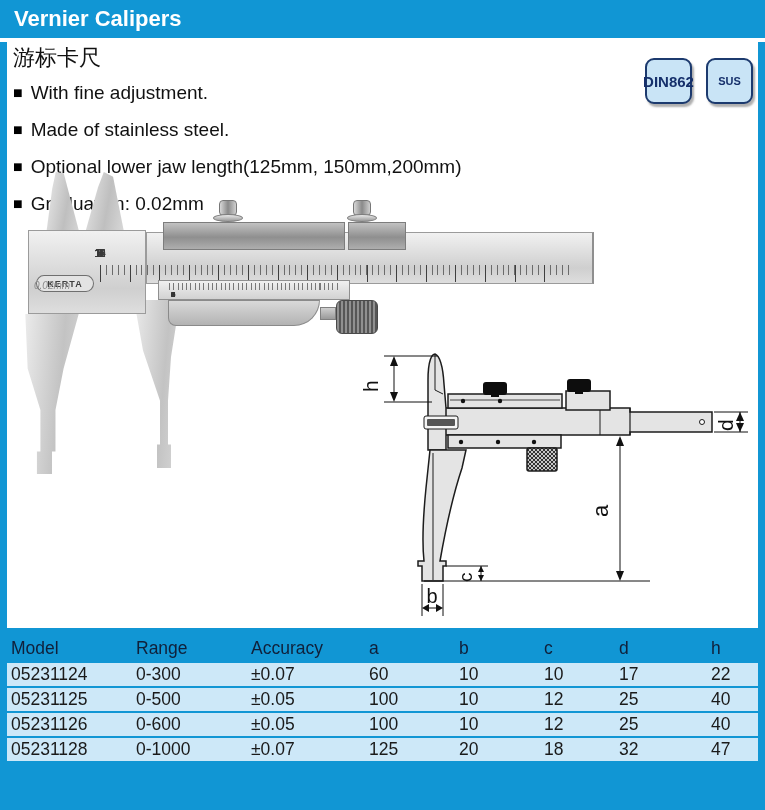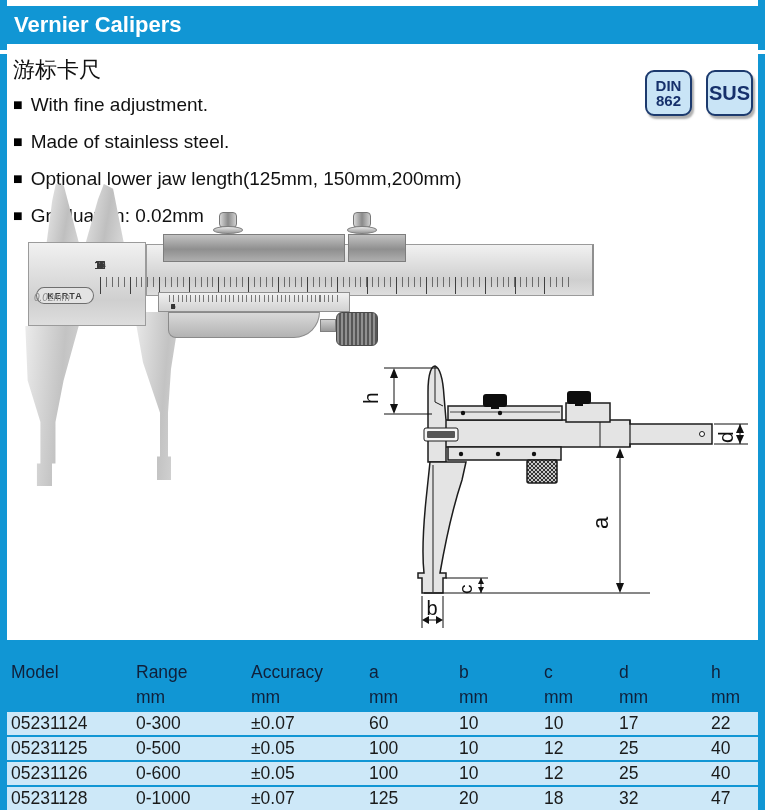--- a/index.html
+++ b/index.html
@@ -1,27 +1,27 @@
 <!DOCTYPE html>
 <html><head>
 <meta charset="utf-8">
 <style>
   html,body{margin:0;padding:0;background:#fff;}
   body{width:765px;height:810px;overflow:hidden;font-family:"Liberation Sans","DejaVu Sans",sans-serif;}
   .page{width:765px;height:810px;box-sizing:border-box;border-left:7px solid #1196d4;border-right:7px solid #1196d4;display:flex;flex-direction:column;background:#fff;}
-  .titlebar{height:38px;margin:6px -7px;background:#1196d4;color:#fff;font-size:22px;font-weight:bold;line-height:37px;padding-left:14px;}
+  .titlebar{height:38px;margin:0 -7px;background:#1196d4;color:#fff;font-size:22px;font-weight:bold;line-height:37px;padding-left:14px;}
   .gap-top{height:4px;margin:0 -7px;background:#fff;}
   .gap-bottom{height:3px;background:#fff;}
   .content{height:583px;position:relative;background:#fff;}
   .cn-title{position:absolute;left:6px;top:1px;font-size:22px;color:#111;}
   .features{position:absolute;left:6px;top:33px;list-style:none;margin:0;padding:0;}
   .features li{font-size:19px;color:#111;line-height:36px;white-space:nowrap;}
   .features .bullet{font-size:16px;margin-right:8px;position:relative;top:-1px;color:#000;}
   .badges{position:absolute;left:638px;top:16px;display:flex;gap:14px;}
-  .badge{width:47px;height:46px;box-sizing:border-box;background:#c9e4f6;border:2.5px solid #1c3a6e;border-radius:9px;box-shadow:2px 3px 2px rgba(110,110,110,.55);display:flex;flex-direction:column;align-items:center;justify-content:center;color:#16306b;font-weight:600;}
+  .badge{width:47px;height:46px;box-sizing:border-box;background:#c9e4f6;border:2.5px solid #1c3a6e;border-radius:9px;box-shadow:2px 3px 2px rgba(110,110,110,.55);display:flex;flex-direction:row;align-items:center;justify-content:center;color:#16306b;font-weight:600;}
   .badge .badge-line{font-size:15px;line-height:15px;}
 
   
   .photo{position:absolute;left:13px;top:126px;width:590px;height:312px;}
   .photo *{position:absolute;box-sizing:border-box;}
   .metal{background:linear-gradient(180deg,#f1f1f1,#cfcfcf 70%,#dedede);border:1px solid #9b9b9b;}
   .spike{background:linear-gradient(100deg,#ececec,#bfbfbf 60%,#d8d8d8);}
   .spike1{left:25px;top:4px;width:36px;height:60px;clip-path:polygon(30% 0,52% 2%,95% 100%,4% 100%,20% 28%);}
   .spike2{left:62px;top:4px;width:42px;height:60px;clip-path:polygon(52% 0,74% 8%,100% 100%,8% 100%,38% 26%);}
   .beam-left{left:8px;top:62px;width:118px;height:84px;}
@@ -54,21 +54,21 @@
   table.spec{width:100%;border-collapse:collapse;table-layout:fixed;}
   table.spec th,table.spec td{text-align:left;padding:0 0 0 4px;font-size:17.5px;overflow:hidden;white-space:nowrap;}
   table.spec col:nth-child(1){width:125px;}
   table.spec col:nth-child(2){width:115px;}
   table.spec col:nth-child(3){width:118px;}
   table.spec col:nth-child(4){width:90px;}
   table.spec col:nth-child(5){width:85px;}
   table.spec col:nth-child(6){width:75px;}
   table.spec col:nth-child(7){width:92px;}
   table.spec thead th{font-weight:400;color:#10203a;height:25px;vertical-align:middle;}
-  table.spec thead tr:first-child th{padding-top:20px;margin-left:8px;}
+  table.spec thead tr:first-child th{padding-top:8px;margin-left:8px;}
   table.spec tbody td{background:#cde8f8;border-top:2px solid #1196d4;color:#1a1a1a;height:23px;vertical-align:middle;margin-left:16px;}
 </style>
 </head>
 <body>
 
 <div class="page">
 
   <div class="titlebar">Vernier Calipers</div>
   <div class="gap-top"></div>
 
@@ -82,21 +82,21 @@
         <li><span class="bullet">■</span><span>Optional lower jaw length(125mm, 150mm,200mm)</span></li>
         <li><span class="bullet">■</span><span>Graduation: 0.02mm</span></li>
       </ul>
 
     <div class="badges">
         <div class="badge">
           <div class="badge-line">DIN</div>
           <div class="badge-line">862</div>
         </div>
         <div class="badge">
-          <div class="badge-line" style="font-size: 20px;">SUS</div>
+          <div class="badge-line" style="font-size: 11px;">SUS</div>
         </div>
       </div>
 
     <div class="photo">
       <div class="spike spike1"></div>
       <div class="spike spike2"></div>
       <div class="jaw jaw-fixed"></div>
       <div class="jaw jaw-move"></div>
       <div class="metal beam-left"></div>
       <div class="metal beam-main"></div>
@@ -240,30 +240,20 @@
           <tr>
             <th>Model</th>
             <th>Range</th>
             <th>Accuracy</th>
             <th>a</th>
             <th>b</th>
             <th>c</th>
             <th>d</th>
             <th>h</th>
           </tr>
-          <tr>
-            <th></th>
-            <th>mm</th>
-            <th>mm</th>
-            <th>mm</th>
-            <th>mm</th>
-            <th>mm</th>
-            <th>mm</th>
-            <th>mm</th>
-          </tr>
         </thead>
       <tbody>
           <tr>
             <td>05231124</td>
             <td>0-300</td>
             <td>±0.07</td>
             <td>60</td>
             <td>10</td>
             <td>10</td>
             <td>17</td>

